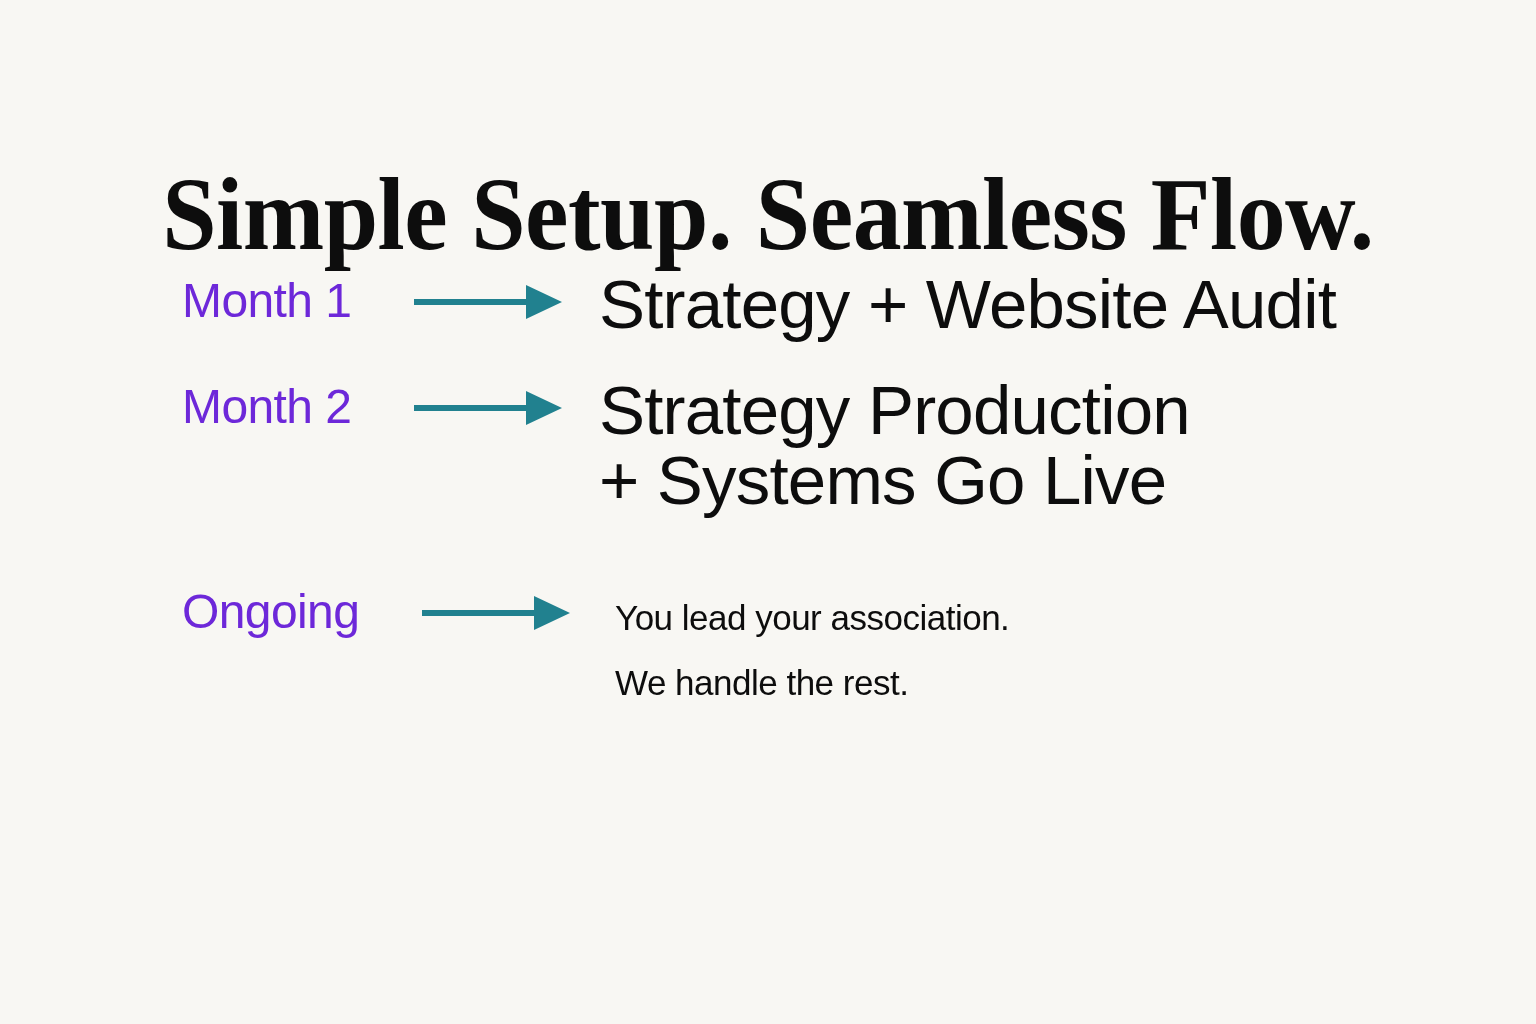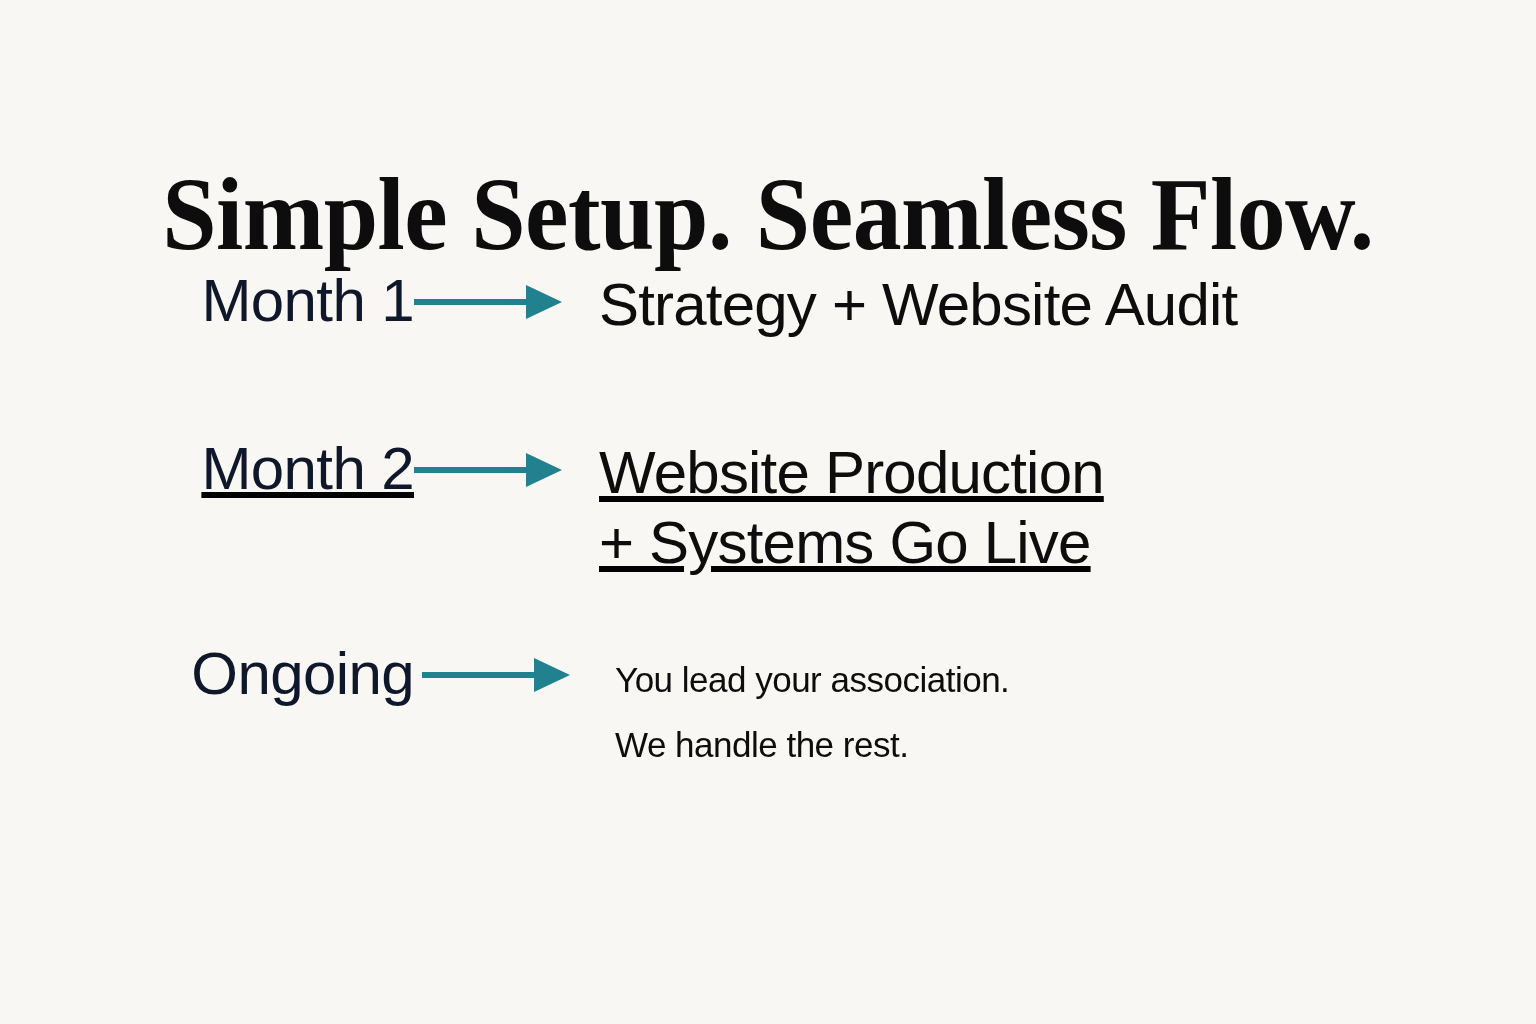--- a/index.html
+++ b/index.html
@@ -54,26 +54,25 @@
     display: flex;
     align-items: flex-start;
     width: 100%;
   }
 
   .row-label {
     flex: 0 0 auto;
     width: 232px;
     font-family: "Liberation Sans", sans-serif;
     font-weight: 400;
-    font-size: 60px;
+    font-size: 48px;
     line-height: 62px;
-    color: #0f172a;
+    color: #6d28d9;
     letter-spacing: -0.6px;
     white-space: nowrap;
-    text-align: right;
   }
 
   .row-arrow {
     flex: 0 0 auto;
     width: 185px;
     height: 62px;
     display: flex;
     align-items: center;
     padding-top: 2px;
     box-sizing: border-box;
@@ -81,38 +80,38 @@
 
   .row-arrow svg {
     display: block;
     overflow: visible;
   }
 
   .row-text {
     flex: 1 1 auto;
     font-family: "Liberation Sans", sans-serif;
     font-weight: 400;
-    font-size: 60px;
+    font-size: 69px;
     line-height: 70px;
     color: #0d0d0d;
     letter-spacing: -0.8px;
     white-space: pre-line;
     padding-top: 0px;
   }
 
   .row-text.small {
     font-size: 35px;
     line-height: 65px;
     letter-spacing: -0.5px;
     padding-top: 4px;
   }
 
   
   .row.r0 { margin-top: 0px; }
-  .row.r1 { margin-top: 98px; text-decoration: underline; }
+  .row.r1 { margin-top: 36px; }
   .row.r2 { margin-top: 70px; }
   .row.r3 { margin-top: 65px; gap: 8px; }
 </style>
 </head>
 <body style="background: rgb(248, 247, 243);">
 
 <div id="slide" style="background: rgb(248, 247, 243);">
 
   <h1 class="title">Simple Setup. Seamless Flow.</h1>
 
@@ -128,21 +127,21 @@
       <div class="row-text">Strategy + Website Audit</div>
     </div>
 
     <div class="row r1">
       <div class="row-label">Month 2</div>
       <div class="row-arrow">
         <svg width="150" height="40" viewBox="0 0 150 40" aria-hidden="true">
           <path d="M0 17 L112 17 L112 3 L148 20 L112 37 L112 23 L0 23 Z" fill="#21818f"></path>
         </svg>
       </div>
-      <div class="row-text">Website Production
+      <div class="row-text">Strategy Production
 + Systems Go Live</div>
     </div>
 
 
     <div class="row r3">
       <div class="row-label">Ongoing</div>
       <div class="row-arrow">
         <svg width="150" height="40" viewBox="0 0 150 40" aria-hidden="true">
           <path d="M0 17 L112 17 L112 3 L148 20 L112 37 L112 23 L0 23 Z" fill="#21818f"></path>
         </svg>

